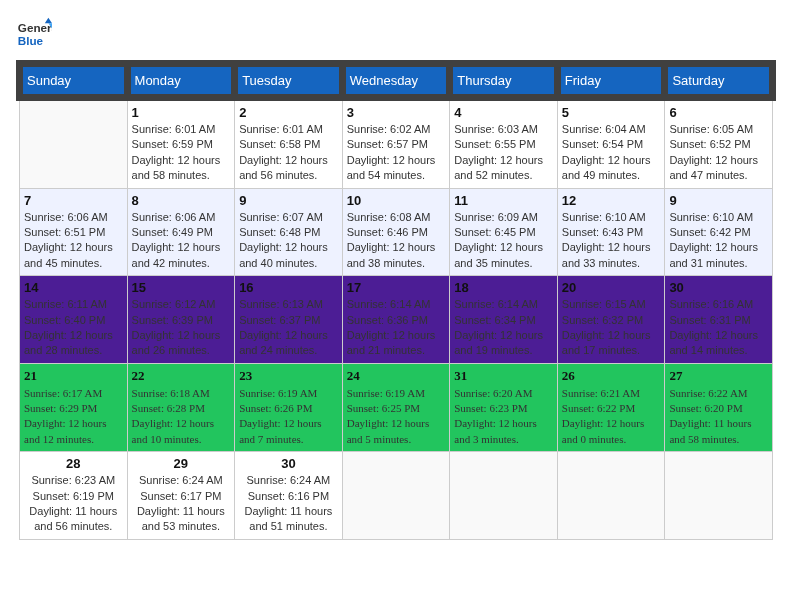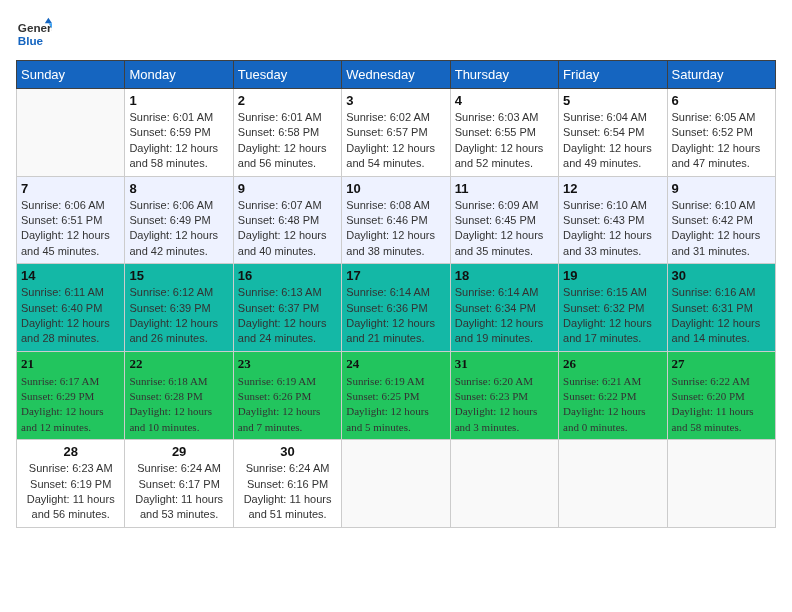--- a/index.html
+++ b/index.html
@@ -42,21 +42,21 @@
       border-collapse: collapse;
       font-size: 11px;
     }
     thead th {
       background: #1565c0;
       color: #fff;
       padding: 6px 4px;
       text-align: left;
       font-size: 13px;
       font-weight: normal;
-      border: 1px solid #404040;
+      border: 7px solid #404040;
     }
     tbody td {
       border: 1px solid #ccc;
       vertical-align: top;
       padding: 4px;
       width: calc(100% / 7);
       min-height: 80px;
     }
     .day-number {
       font-weight: bold;
@@ -163,21 +163,21 @@
         </td>
         <td>
           <div class="day-number">12</div>
           <div class="day-info">Sunrise: 6:10 AM<br>Sunset: 6:43 PM<br>Daylight: 12 hours and 33 minutes.</div>
         </td>
         <td>
           <div class="day-number">9</div>
           <div class="day-info">Sunrise: 6:10 AM<br>Sunset: 6:42 PM<br>Daylight: 12 hours and 31 minutes.</div>
         </td>
       </tr>
-      <tr style="background: #14b8a6; margin-top: 13px;">
+      <tr style="background: #4c1d95; margin-top: 13px;">
         <td>
           <div class="day-number">14</div>
           <div class="day-info">Sunrise: 6:11 AM<br>Sunset: 6:40 PM<br>Daylight: 12 hours and 28 minutes.</div>
         </td>
         <td>
           <div class="day-number">15</div>
           <div class="day-info">Sunrise: 6:12 AM<br>Sunset: 6:39 PM<br>Daylight: 12 hours and 26 minutes.</div>
         </td>
         <td>
           <div class="day-number">16</div>
@@ -185,21 +185,21 @@
         </td>
         <td>
           <div class="day-number">17</div>
           <div class="day-info">Sunrise: 6:14 AM<br>Sunset: 6:36 PM<br>Daylight: 12 hours and 21 minutes.</div>
         </td>
         <td>
           <div class="day-number">18</div>
           <div class="day-info">Sunrise: 6:14 AM<br>Sunset: 6:34 PM<br>Daylight: 12 hours and 19 minutes.</div>
         </td>
         <td>
-          <div class="day-number">19</div>
+          <div class="day-number">20</div>
           <div class="day-info">Sunrise: 6:15 AM<br>Sunset: 6:32 PM<br>Daylight: 12 hours and 17 minutes.</div>
         </td>
         <td>
           <div class="day-number">30</div>
           <div class="day-info">Sunrise: 6:16 AM<br>Sunset: 6:31 PM<br>Daylight: 12 hours and 14 minutes.</div>
         </td>
       </tr>
       <tr style="background: #22c55e; font-family: Liberation Serif, serif;">
         <td>
           <div class="day-number">21</div>

